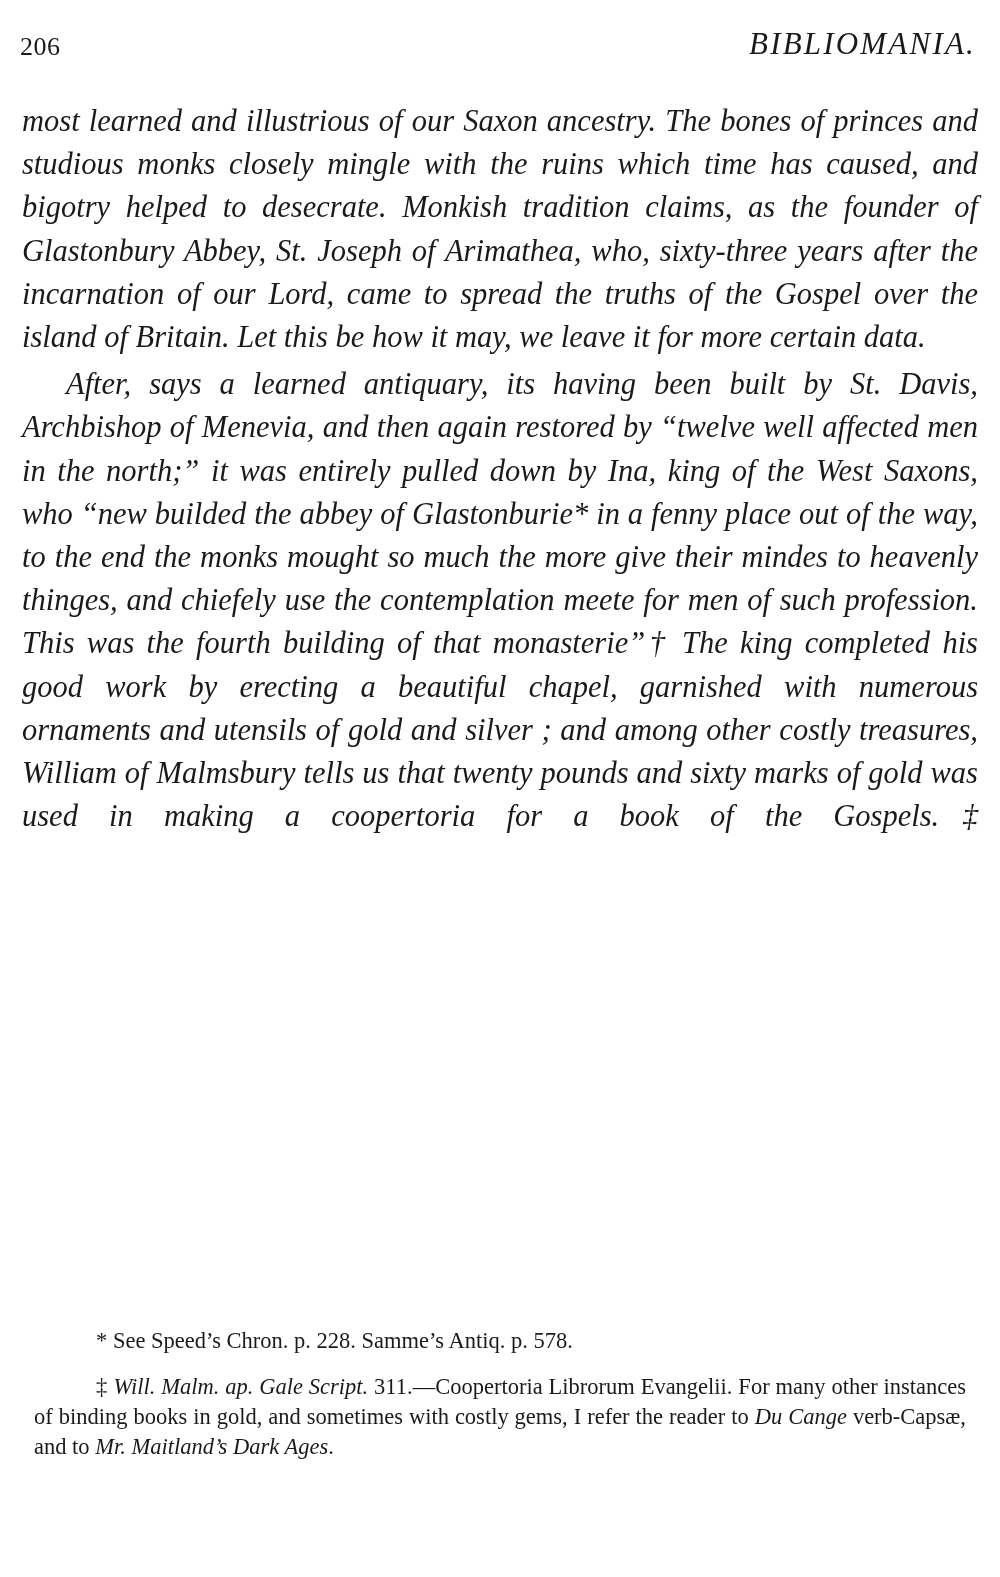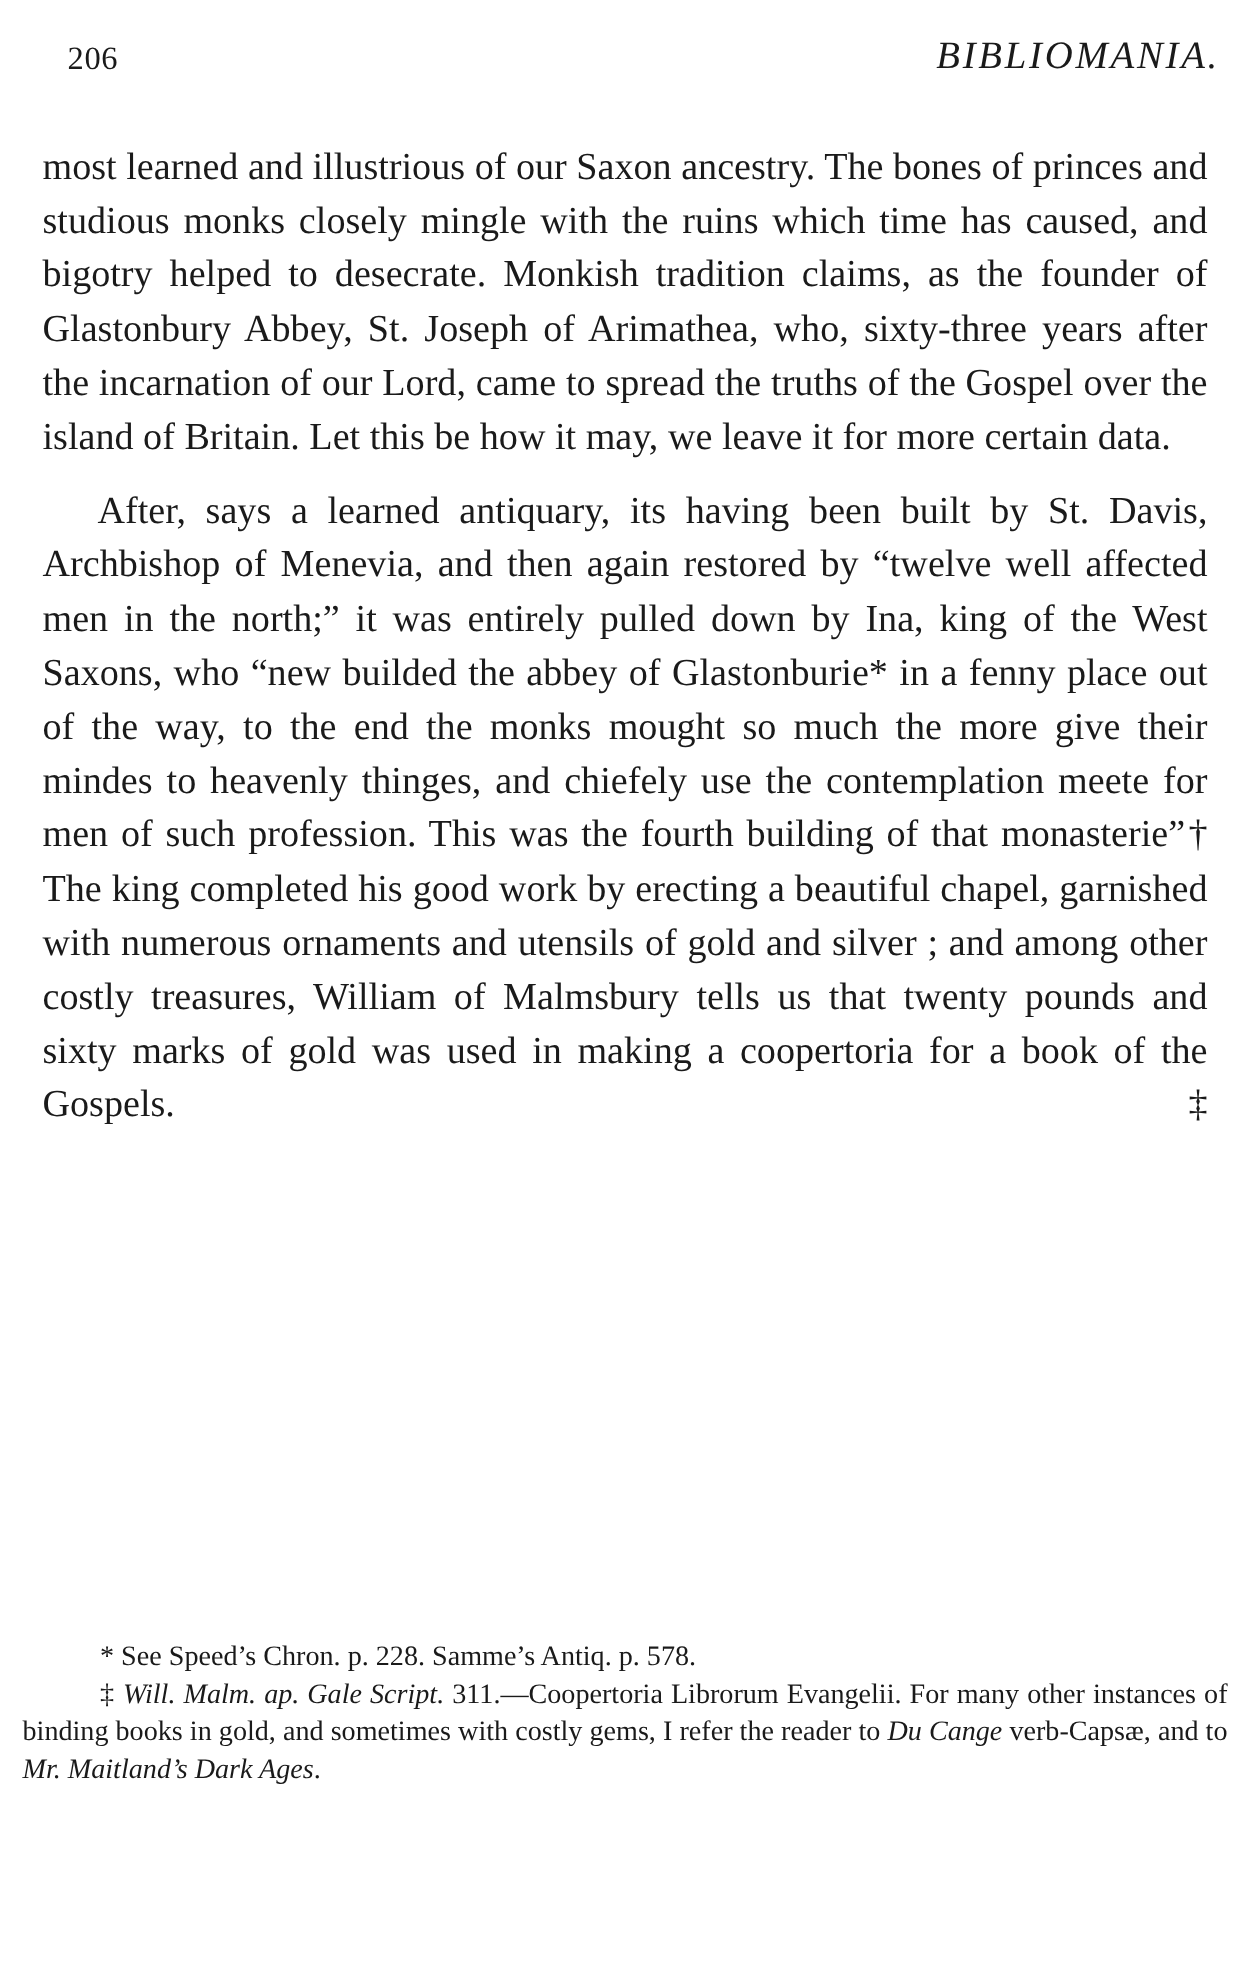--- a/index.html
+++ b/index.html
@@ -22,21 +22,20 @@
     height: 1577px;
     padding: 0;
     box-sizing: border-box;
   }
   .header {
     position: absolute;
     top: 26px;
     left: 20px;
     right: 24px;
     height: 42px;
-    margin-left: 34px;
   }
   .folio {
     position: absolute;
     left: 0;
     top: 6px;
     font-size: 26px;
     letter-spacing: 0.5px;
     font-family: "Liberation Serif", serif;
   }
   .running-head {
@@ -55,42 +54,43 @@
     top: 96px;
     left: 18px;
     width: 964px;
     font-size: 30.5px;
     line-height: 43.2px;
     text-align: justify;
     text-justify: inter-word;
     font-family: "Liberation Serif", serif;
   }
   .body-text p {
-    margin: 16px;
+    margin: 4px;
+    font-style: italic;
   }
   .body-text p.indent {
     text-indent: 44px;
   }
   .body-text p:last-child::after {
     content: "";
     display: inline-block;
     width: 100%;
   }
   .notes {
     position: absolute;
     top: 1310px;
     left: 18px;
     width: 964px;
     font-size: 22.5px;
     line-height: 30px;
     text-align: justify;
     font-family: "Liberation Serif", serif;
   }
   .notes p {
-    margin: 0;
+    margin: 16px;
   }
   .notes p.note-indent {
     text-indent: 62px;
   }
   .notes i {
     font-style: italic;
   }
 </style>
 </head>
 <body>

